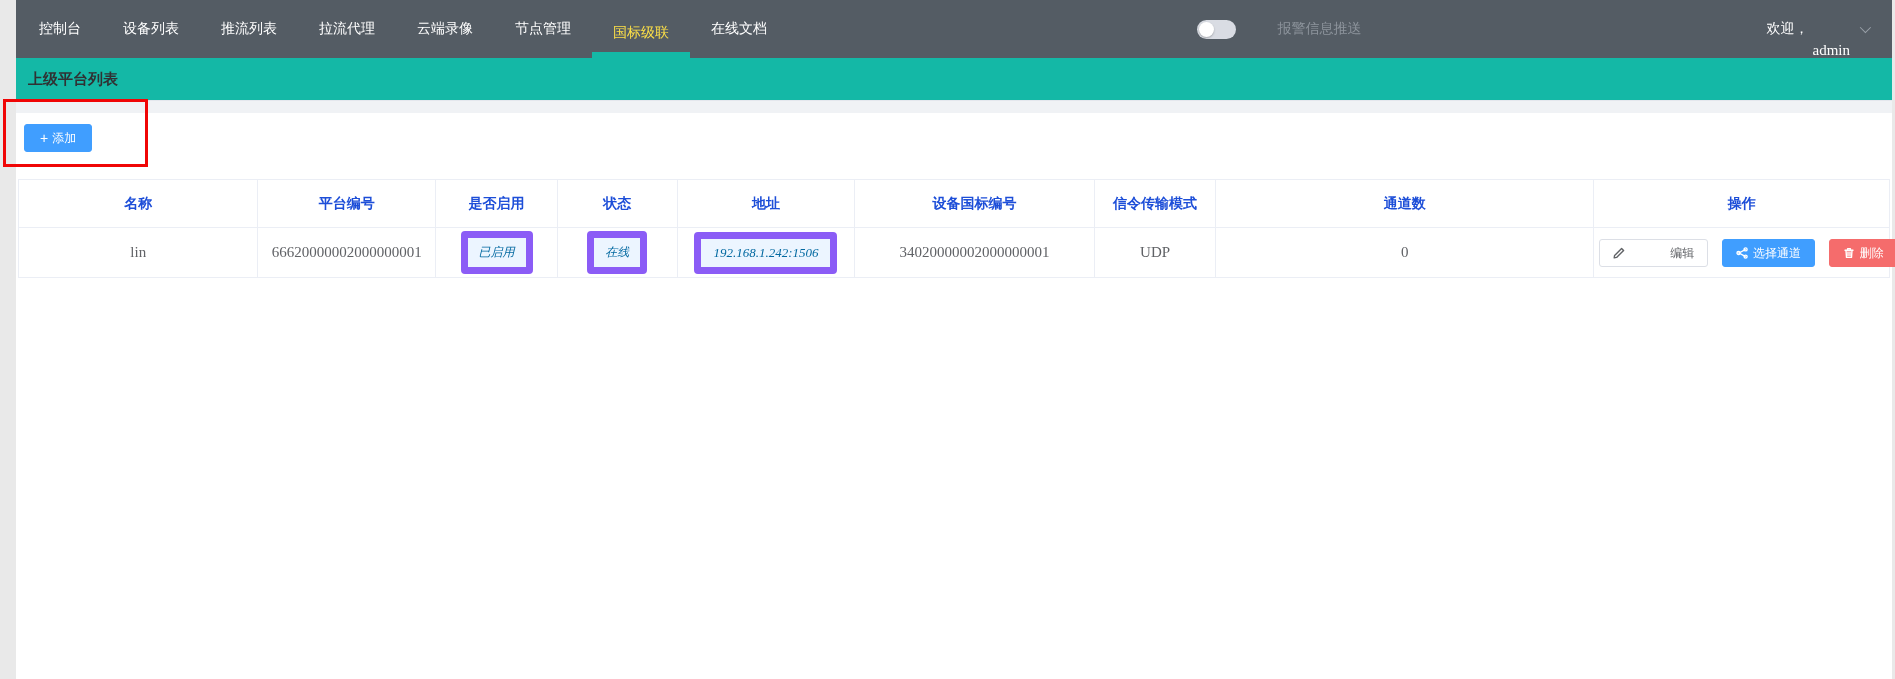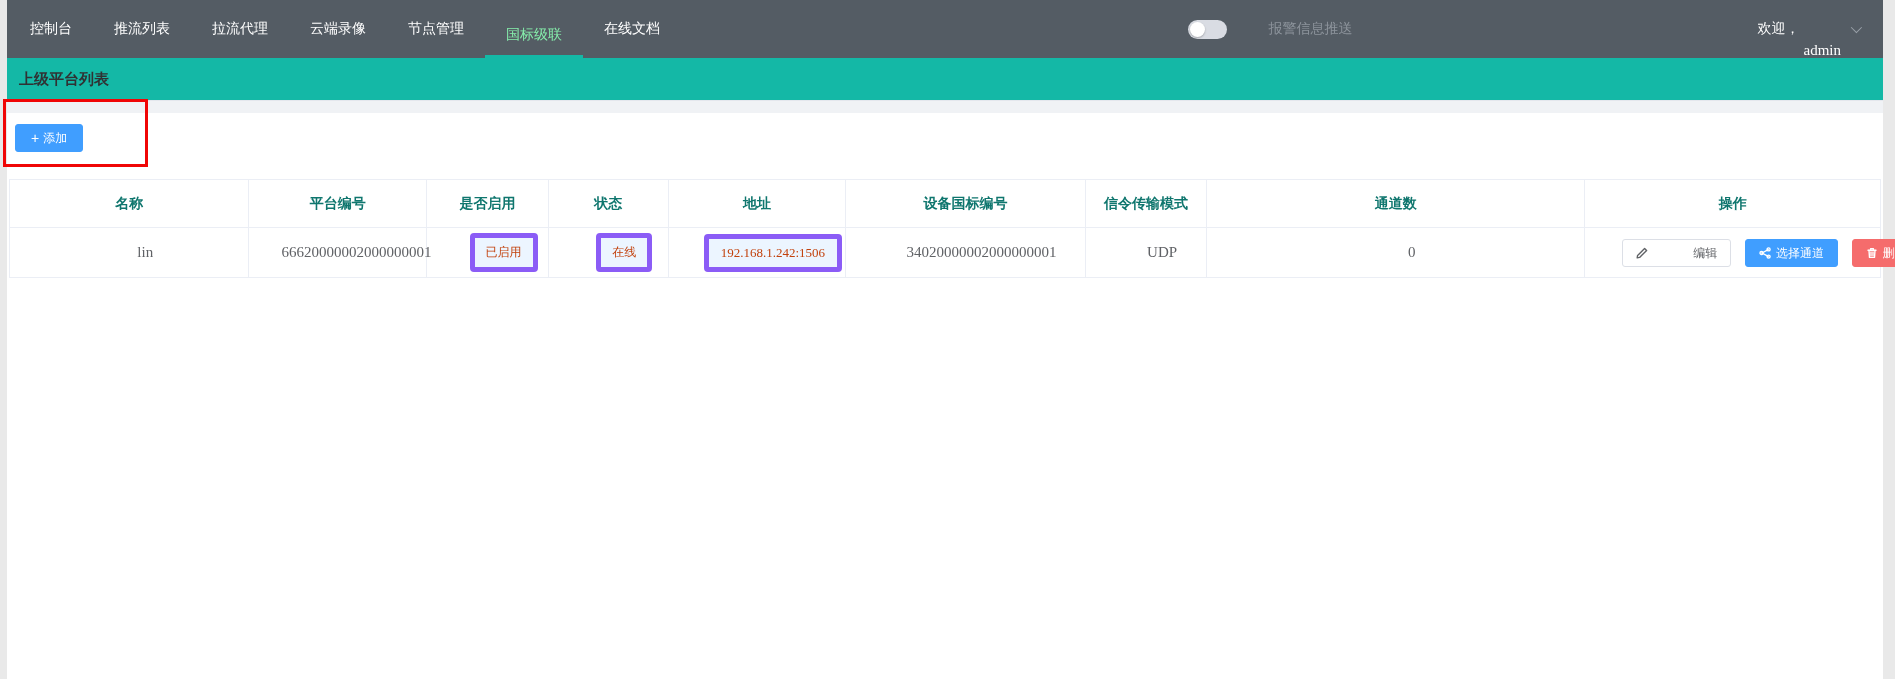--- a/index.html
+++ b/index.html
@@ -1,27 +1,27 @@
 <!DOCTYPE html>
 <html><head>
 <meta charset="utf-8">
 <style>
   * { margin:0; padding:0; box-sizing:border-box; }
   html,body { width:1895px; height:679px; overflow:hidden;
     font-family:"Liberation Sans","DejaVu Sans",sans-serif;
     background:#e9e9e9; }
-  .app { position:absolute; left:7px; top:0; width:1876px; height:679px;
+  .app { position:absolute; left:16px; top:0; width:1876px; height:679px;
     background:#ffffff; }
 
   
   .navbar { height:58px; background:#545c64; display:flex; align-items:stretch;
     padding-left:2px; }
   .tab { display:flex; align-items:center; padding:0 21px; color:#ffffff;
     font-size:14px; cursor:pointer; white-space:nowrap; }
-  .tab.active { color:#86efac; border-bottom:3px solid #14b8a6; padding-top:14px; }
+  .tab.active { color:#fde047; border-bottom:6px solid #14b8a6; padding-top:14px; }
   .toggle-group { display:flex; align-items:center; margin-left:auto;
     margin-right:405px;gap:32px; }
   .switch { width:39px; height:19px; border-radius:10px; background:#d9dce3;
     position:relative; cursor:pointer; flex:none; }
   .switch .knob { position:absolute; left:2px; top:2px; width:15px; height:15px;
     border-radius:50%; background:#ffffff; box-shadow:0 1px 2px rgba(0,0,0,.25); }
   .toggle-label { color:#8d949c; font-size:14px; margin-left:10px; white-space:nowrap; }
   .welcome { display:flex; align-items:center; color:#ffffff; font-size:14px;
     padding-right:24px; cursor:pointer; white-space:nowrap; }
   .welcome .uname { font-family:"Liberation Serif","DejaVu Serif",serif;
@@ -47,45 +47,46 @@
   .btn-primary { background:#409eff; border-color:#409eff; color:#ffffff; }
   .btn-plain   { background:#ffffff; border-color:#dcdfe6; color:#606266;gap:40px; }
   .btn-danger  { background:#f56c6c; border-color:#f56c6c; color:#ffffff;text-align:right; }
   .add-btn { margin:11px 0 0 8px; padding:0 15px; }
   .add-btn .plus { font-size:14px; margin-right:4px; font-weight:400; }
 
   
   table { width:calc(100% - 4px); margin:27px 2px 0 2px; border-collapse:collapse;
     table-layout:fixed; }
   th, td { border:1px solid #ebeef5; text-align:center; }
-  th { height:48px; color:#0f766e; font-size:14px; font-weight:700;
+  th { height:48px; color:#1d4ed8; font-size:14px; font-weight:700;
     background:#ffffff; }
   td { height:50px; color:#606266; font-size:15px;
-    font-family:"Liberation Serif","DejaVu Serif",serif;padding-left:32px; }
-  .tag { display:inline-block; background:#ecf5ff; border:5px solid #8b5cf6;
-    color:#c2410c; border-radius:4px; padding:6px 11px; font-size:12px;
-    font-family:"Liberation Sans","DejaVu Sans",sans-serif; cursor:pointer; }
+    font-family:"Liberation Serif","DejaVu Serif",serif; }
+  .tag { display:inline-block; background:#ecf5ff; border:7px solid #8b5cf6;
+    color:#0369a1; border-radius:4px; padding:6px 11px; font-size:12px;
+    font-family:"Liberation Sans","DejaVu Sans",sans-serif; cursor:pointer;font-style:italic; }
   .tag.serif { font-family:"Liberation Serif","DejaVu Serif",serif;
     font-size:13px; padding:6px 12px; }
   .ops .btn { margin:0 5px; padding:0 13px; }
   .ops { white-space:nowrap; }
   svg.ico { width:12px; height:12px; stroke:currentColor; fill:none;
     stroke-width:1.4; stroke-linecap:round; stroke-linejoin:round; }
 
   
   .red-box { position:absolute; left:3px; top:99px; width:145px; height:68px;
     border:3px solid #f00606; z-index:20; pointer-events:none; }
 </style>
 </head>
 <body>
 
 <div class="app">
 
   <nav class="navbar">
     <div class="tab">控制台</div>
+    <div class="tab">设备列表</div>
     <div class="tab">推流列表</div>
     <div class="tab">拉流代理</div>
     <div class="tab">云端录像</div>
     <div class="tab">节点管理</div>
     <div class="tab active">国标级联</div>
     <div class="tab">在线文档</div>
 
     <div class="toggle-group">
       <div class="switch">
         <div class="knob"></div>

